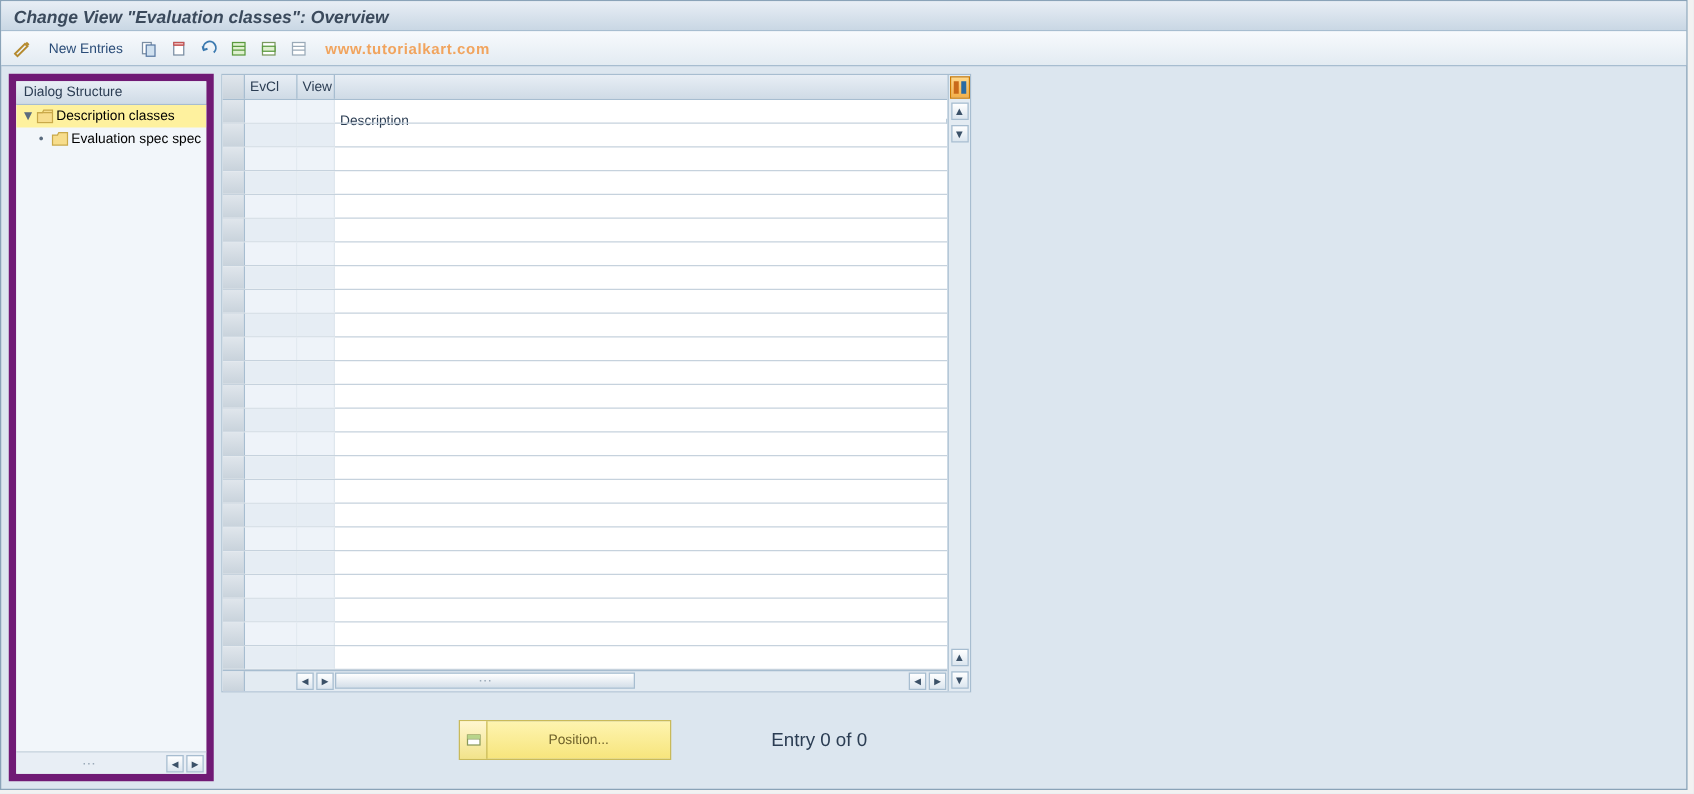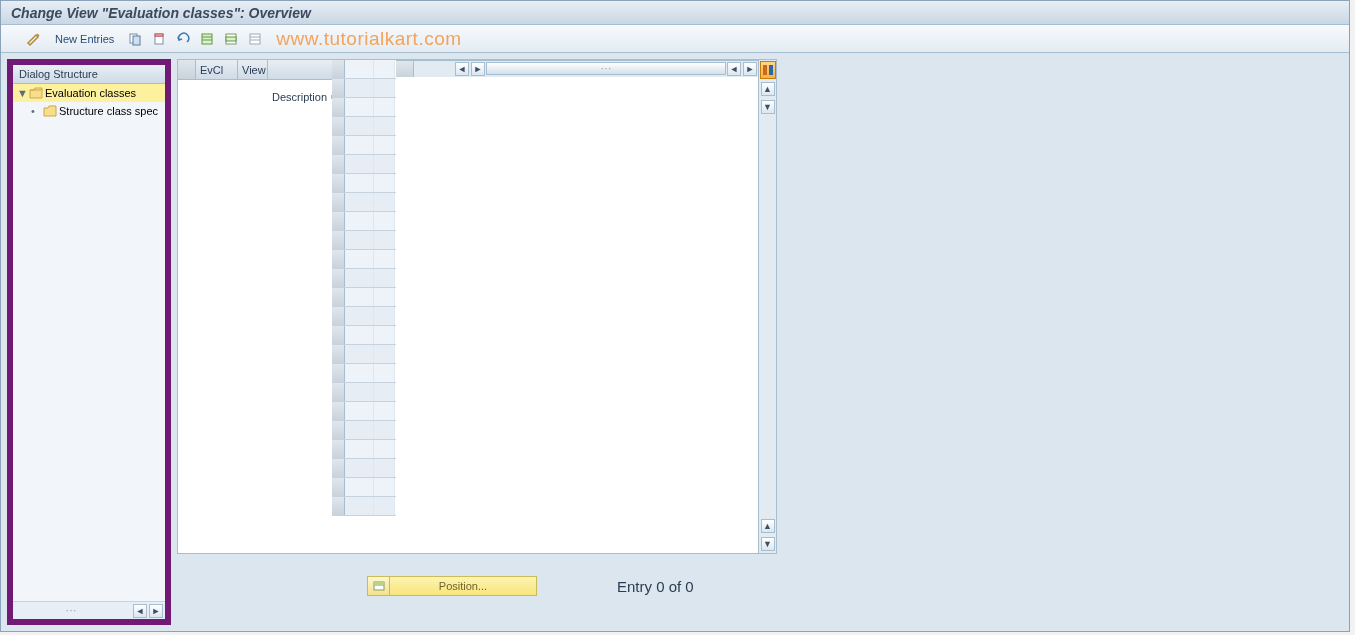--- a/index.html
+++ b/index.html
@@ -31,37 +31,37 @@
       font-weight: bold;
       font-size: 14px;
       color: #3b4a5c;
     }
     .toolbar {
       height: 28px;
       background: linear-gradient(to bottom, #f7fafd, #e3ebf2);
       border-bottom: 1px solid #a7bdd0;
       display: flex;
       align-items: center;
-      padding: 0 24px;
+      padding: 0 8px;
       gap: 6px;
     }
     .tb-icon {
       width: 18px; height: 18px;
       display: inline-flex; align-items: center; justify-content: center;
       cursor: pointer;
     }
     .tb-text-btn {
       font-size: 11px;
       color: #2a4c78;
       padding: 2px 6px;
       cursor: pointer;
     }
     .watermark {
-      font-size: 19px;
-      font-weight: normal;
+      font-size: 12px;
+      font-weight: bold;
       color: #f1a45e;
       margin-left: 6px;
       letter-spacing: 0.5px;
     }
     .content-area {
       display: flex;
       height: calc(100% - 52px);
       padding: 6px;
       gap: 6px;
     }
@@ -134,21 +134,21 @@
       width: 600px;
       height: 495px;
       border: 1px solid #a7bdd0;
       background: #fff;
       position: relative;
       display: flex;
     }
     .table-main {
       flex: 1;
       display: flex;
-      flex-direction: row;
+      flex-direction: column;
       overflow: hidden;
     }
     .grid-header {
       display: flex;
       background: linear-gradient(to bottom,#e8eef5,#cfdbe6);
       border-bottom: 1px solid #a7bdd0;
       height: 20px;
     }
     .grid-header .hcell {
       border-right: 1px solid #a7bdd0;
@@ -235,21 +235,21 @@
     .footer-row {
       display: flex;
       align-items: center;
       width: 600px;
       margin-top: 22px;
       padding-left: 190px;
       gap: 80px;
     }
     .position-btn {
       width: 170px;
-      height: 20px;
+      height: 32px;
       background: linear-gradient(to bottom,#fef4b0,#f7e57c);
       border: 1px solid #c9ba5a;
       display: flex;
       align-items: center;
       font-size: 11px;
       color: #6f622b;
       cursor: pointer;
     }
     .position-btn .pico {
       width: 22px; height: 100%;
@@ -340,30 +340,30 @@
       <div class="sidebar-header">Dialog Structure</div>
       <div class="tree">
         <div class="tree-item selected">
           <span class="arrow">▼</span>
           <span class="folder">
             <svg width="14" height="12">
                 <path d="M1 3 L5 3 L6 1 L13 1 L13 11 L1 11 Z" fill="#f7dd8c" stroke="#c9a94a"></path>
                 <path d="M1 3 L13 3" stroke="#c9a94a"></path>
               </svg>
           </span>
-          <span>Evaluation classes</span>
+          <span>Description classes</span>
         </div>
         <div class="tree-item" style="padding-left:18px">
           <span class="arrow">•</span>
           <span class="folder">
             <svg width="14" height="12">
                 <path d="M1 3 L5 3 L6 1 L13 1 L13 11 L1 11 Z" fill="#f7dd8c" stroke="#c9a94a"></path>
               </svg>
           </span>
-          <span>Structure class spec</span>
+          <span>Evaluation spec spec</span>
         </div>
       </div>
       <div class="sidebar-footer">
         <span class="sidebar-dots">⋯</span>
         <span class="mini-arrow">◄</span>
         <span class="mini-arrow">►</span>
       </div>
     </div>
 
     <div class="splitter">

